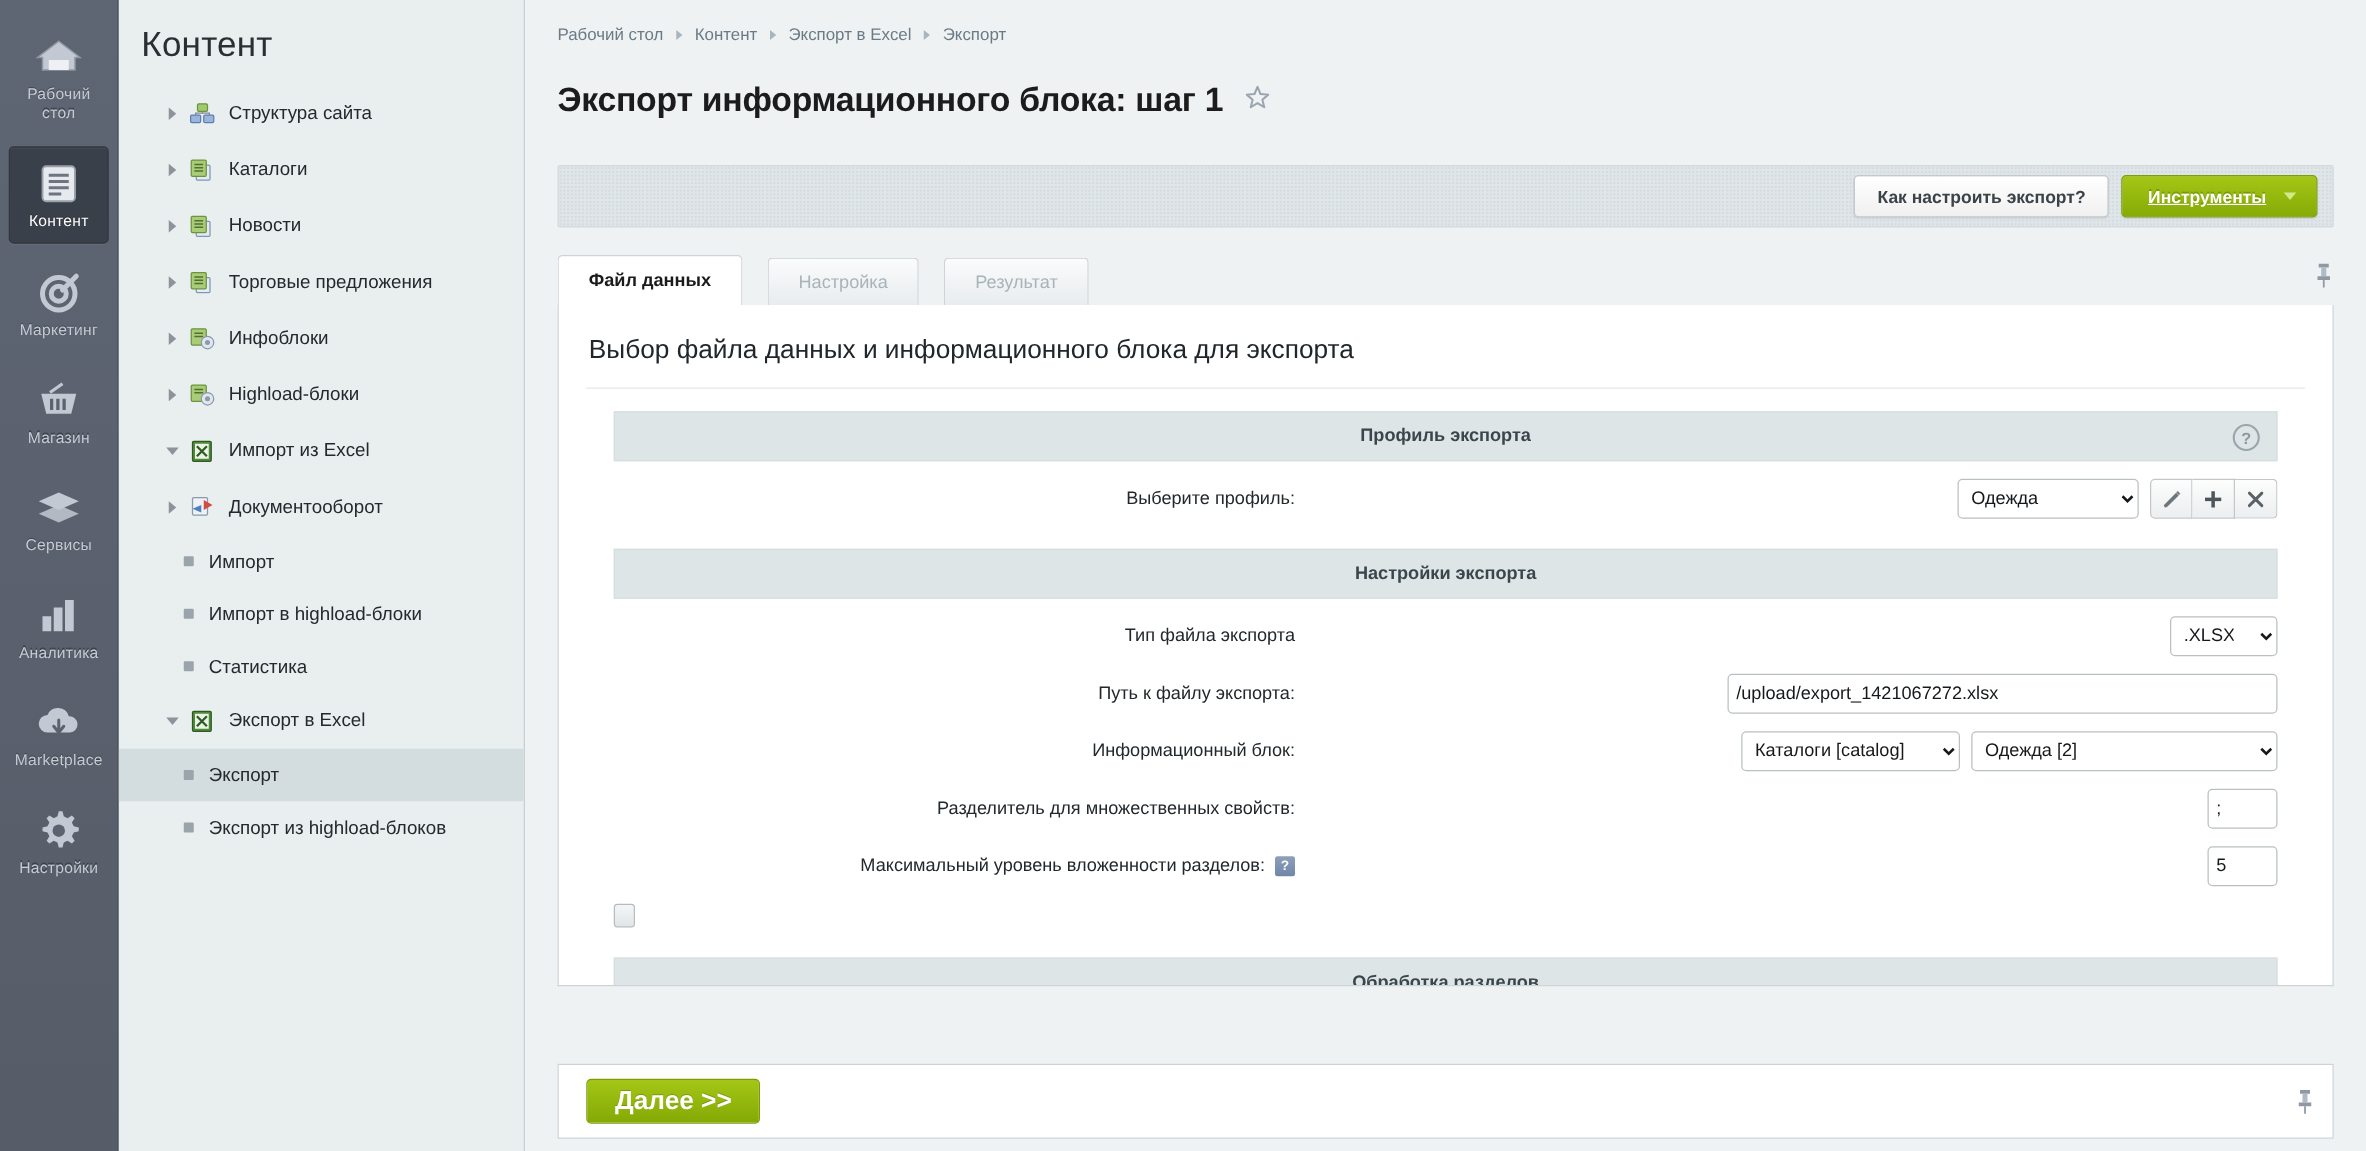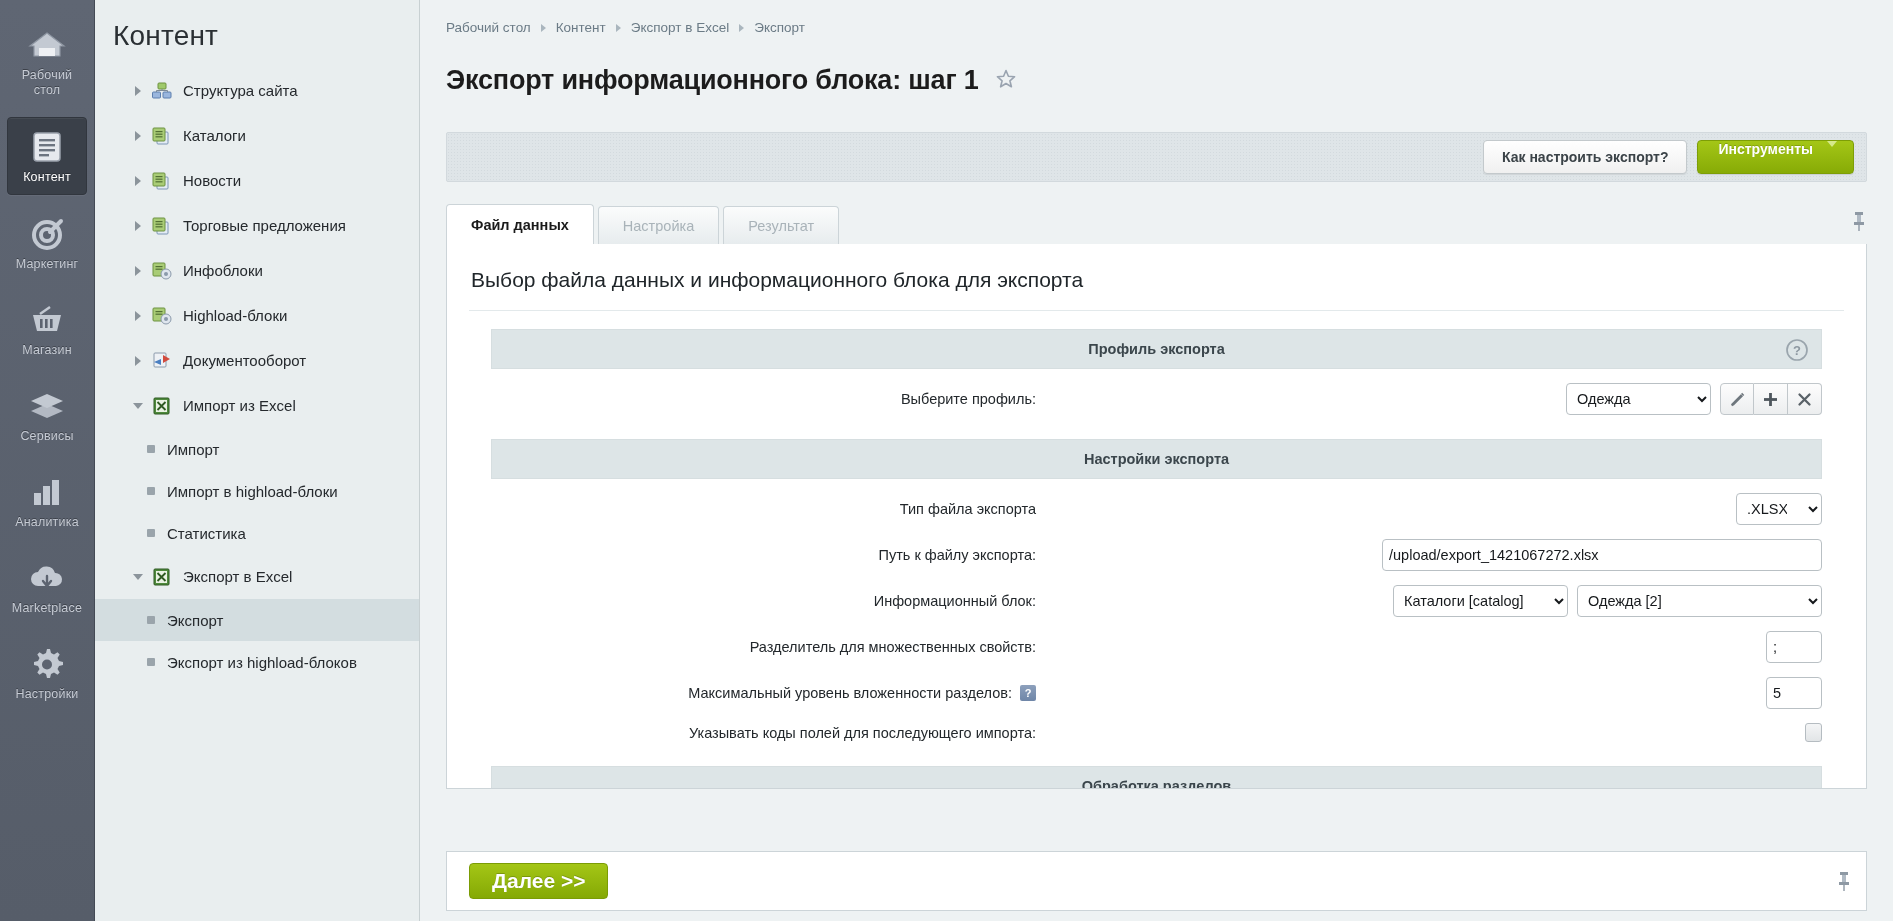--- a/index.html
+++ b/index.html
@@ -104,35 +104,36 @@
     height: 34px; padding: 0 18px; border-radius: 4px;
     background: linear-gradient(180deg,#ffffff 0%,#f0f0f0 100%);
     border: 1px solid #c3c9cc; color: #3b4348; font-size: 14px; font-weight: bold;
     display: flex; align-items: center; cursor: pointer;
     box-shadow: 0 1px 1px rgba(0,0,0,.07);
   }
   .btn-green {
     height: 34px; padding: 0 16px 0 20px; border-radius: 4px;
     background: linear-gradient(180deg,#a4c616 0%,#87ab06 100%);
     border: 1px solid #7d9e06; color: #ffffff; font-size: 14px; font-weight: bold;
-    display: flex; gap: 14px; cursor: pointer;
+    display: flex; align-items: center; gap: 14px; cursor: pointer;
     text-shadow: 0 -1px 0 rgba(0,0,0,.18);
     box-shadow: 0 1px 1px rgba(0,0,0,.1);
+    text-decoration: underline;
   }
   .btn-green .caret {
     width: 0; height: 0; border-left: 5px solid transparent; border-right: 5px solid transparent;
     border-top: 6px solid #d6e98a;
   }
 
   
   .tabbar { margin: 22px 26px 0 26px; display: flex; align-items: flex-end; position: relative; height: 40px; }
   .tab {
     height: 38px; padding: 17px 24px; display: flex; align-items: center;
     font-size: 14.5px; border: 1px solid #ccd4d8; border-bottom: none;
-    border-radius: 4px 4px 0 0; margin-right: 4px; cursor: pointer;
+    border-radius: 4px 4px 0 0; margin-right: 20px; cursor: pointer;
     background: linear-gradient(180deg,#fbfcfc 0%,#e7ecee 100%);
     color: #a9b3b9;
   }
   .tab.active {
     background: #ffffff; color: #1b1b1b; font-weight: bold; height: 40px;
     border-color: #ccd4d8;
   }
   .tab.disabled { cursor: default; }
   .pin { position: absolute; right: 0; bottom: 8px; cursor: pointer; }
 
@@ -413,47 +414,47 @@
                 <circle cx="14" cy="12" r="5" fill="#dfe6ee" stroke="#8b9aab"></circle>
                 <circle cx="14" cy="12" r="2" fill="#8b9aab"></circle>
               </svg>
         </span>
         <span class="node-label">Highload-блоки</span>
       </div>
         </li>
 
       <li>
           <div class="node">
+        <span class="twisty open">
+              <i></i>
+            </span>
+        <span class="node-ico">
+          <svg width="20" height="18" viewBox="0 0 20 18">
+                <rect x="2" y="1" width="15" height="16" rx="1" fill="#4f8a3c" stroke="#2f5a22"></rect>
+                <rect x="4" y="3" width="11" height="12" fill="#eaf3e4"></rect>
+                <path d="M5.5 5 L13.5 13 M13.5 5 L5.5 13" stroke="#2f5a22" stroke-width="1.8"></path>
+              </svg>
+        </span>
+        <span class="node-label">Импорт из Excel</span>
+      </div>
+        </li>
+
+      <li>
+          <div class="node">
         <span class="twisty">
               <i></i>
             </span>
         <span class="node-ico">
           <svg width="20" height="18" viewBox="0 0 20 18">
                 <rect x="2" y="1" width="12" height="14" rx="1" fill="#eef1f5" stroke="#8b9aab"></rect>
                 <path d="M11 3 L18 7 L11 11 Z" fill="#d24b3e"></path>
                 <path d="M9 13 L2 10 L9 7 Z" fill="#4a7fc1"></path>
               </svg>
         </span>
         <span class="node-label">Документооборот</span>
-      </div>
-        </li>
-
-      <li>
-          <div class="node">
-        <span class="twisty open">
-              <i></i>
-            </span>
-        <span class="node-ico">
-          <svg width="20" height="18" viewBox="0 0 20 18">
-                <rect x="2" y="1" width="15" height="16" rx="1" fill="#4f8a3c" stroke="#2f5a22"></rect>
-                <rect x="4" y="3" width="11" height="12" fill="#eaf3e4"></rect>
-                <path d="M5.5 5 L13.5 13 M13.5 5 L5.5 13" stroke="#2f5a22" stroke-width="1.8"></path>
-              </svg>
-        </span>
-        <span class="node-label">Импорт из Excel</span>
       </div>
         </li>
 
       <li class="child">
           <div class="node">
         <span class="bullet"></span>
         <span class="node-label">Импорт</span>
       </div>
         </li>
 
@@ -636,21 +637,20 @@
             <div class="row-label">
               <span>Максимальный уровень вложенности разделов:</span>
               <span class="help-sq">?</span>
             </div>
             <div class="row-ctl">
               <input class="ctl inp-depth" type="text" value="5" style="">
             </div>
           </div>
 
           <div class="row">
-            <div class="row-label">Указывать коды полей для последующего импорта:</div>
             <div class="row-ctl">
               <span class="checkbox"></span>
             </div>
           </div>
         </div>
 
         <div class="section-head">
           <span>Обработка разделов</span>
         </div>
 

